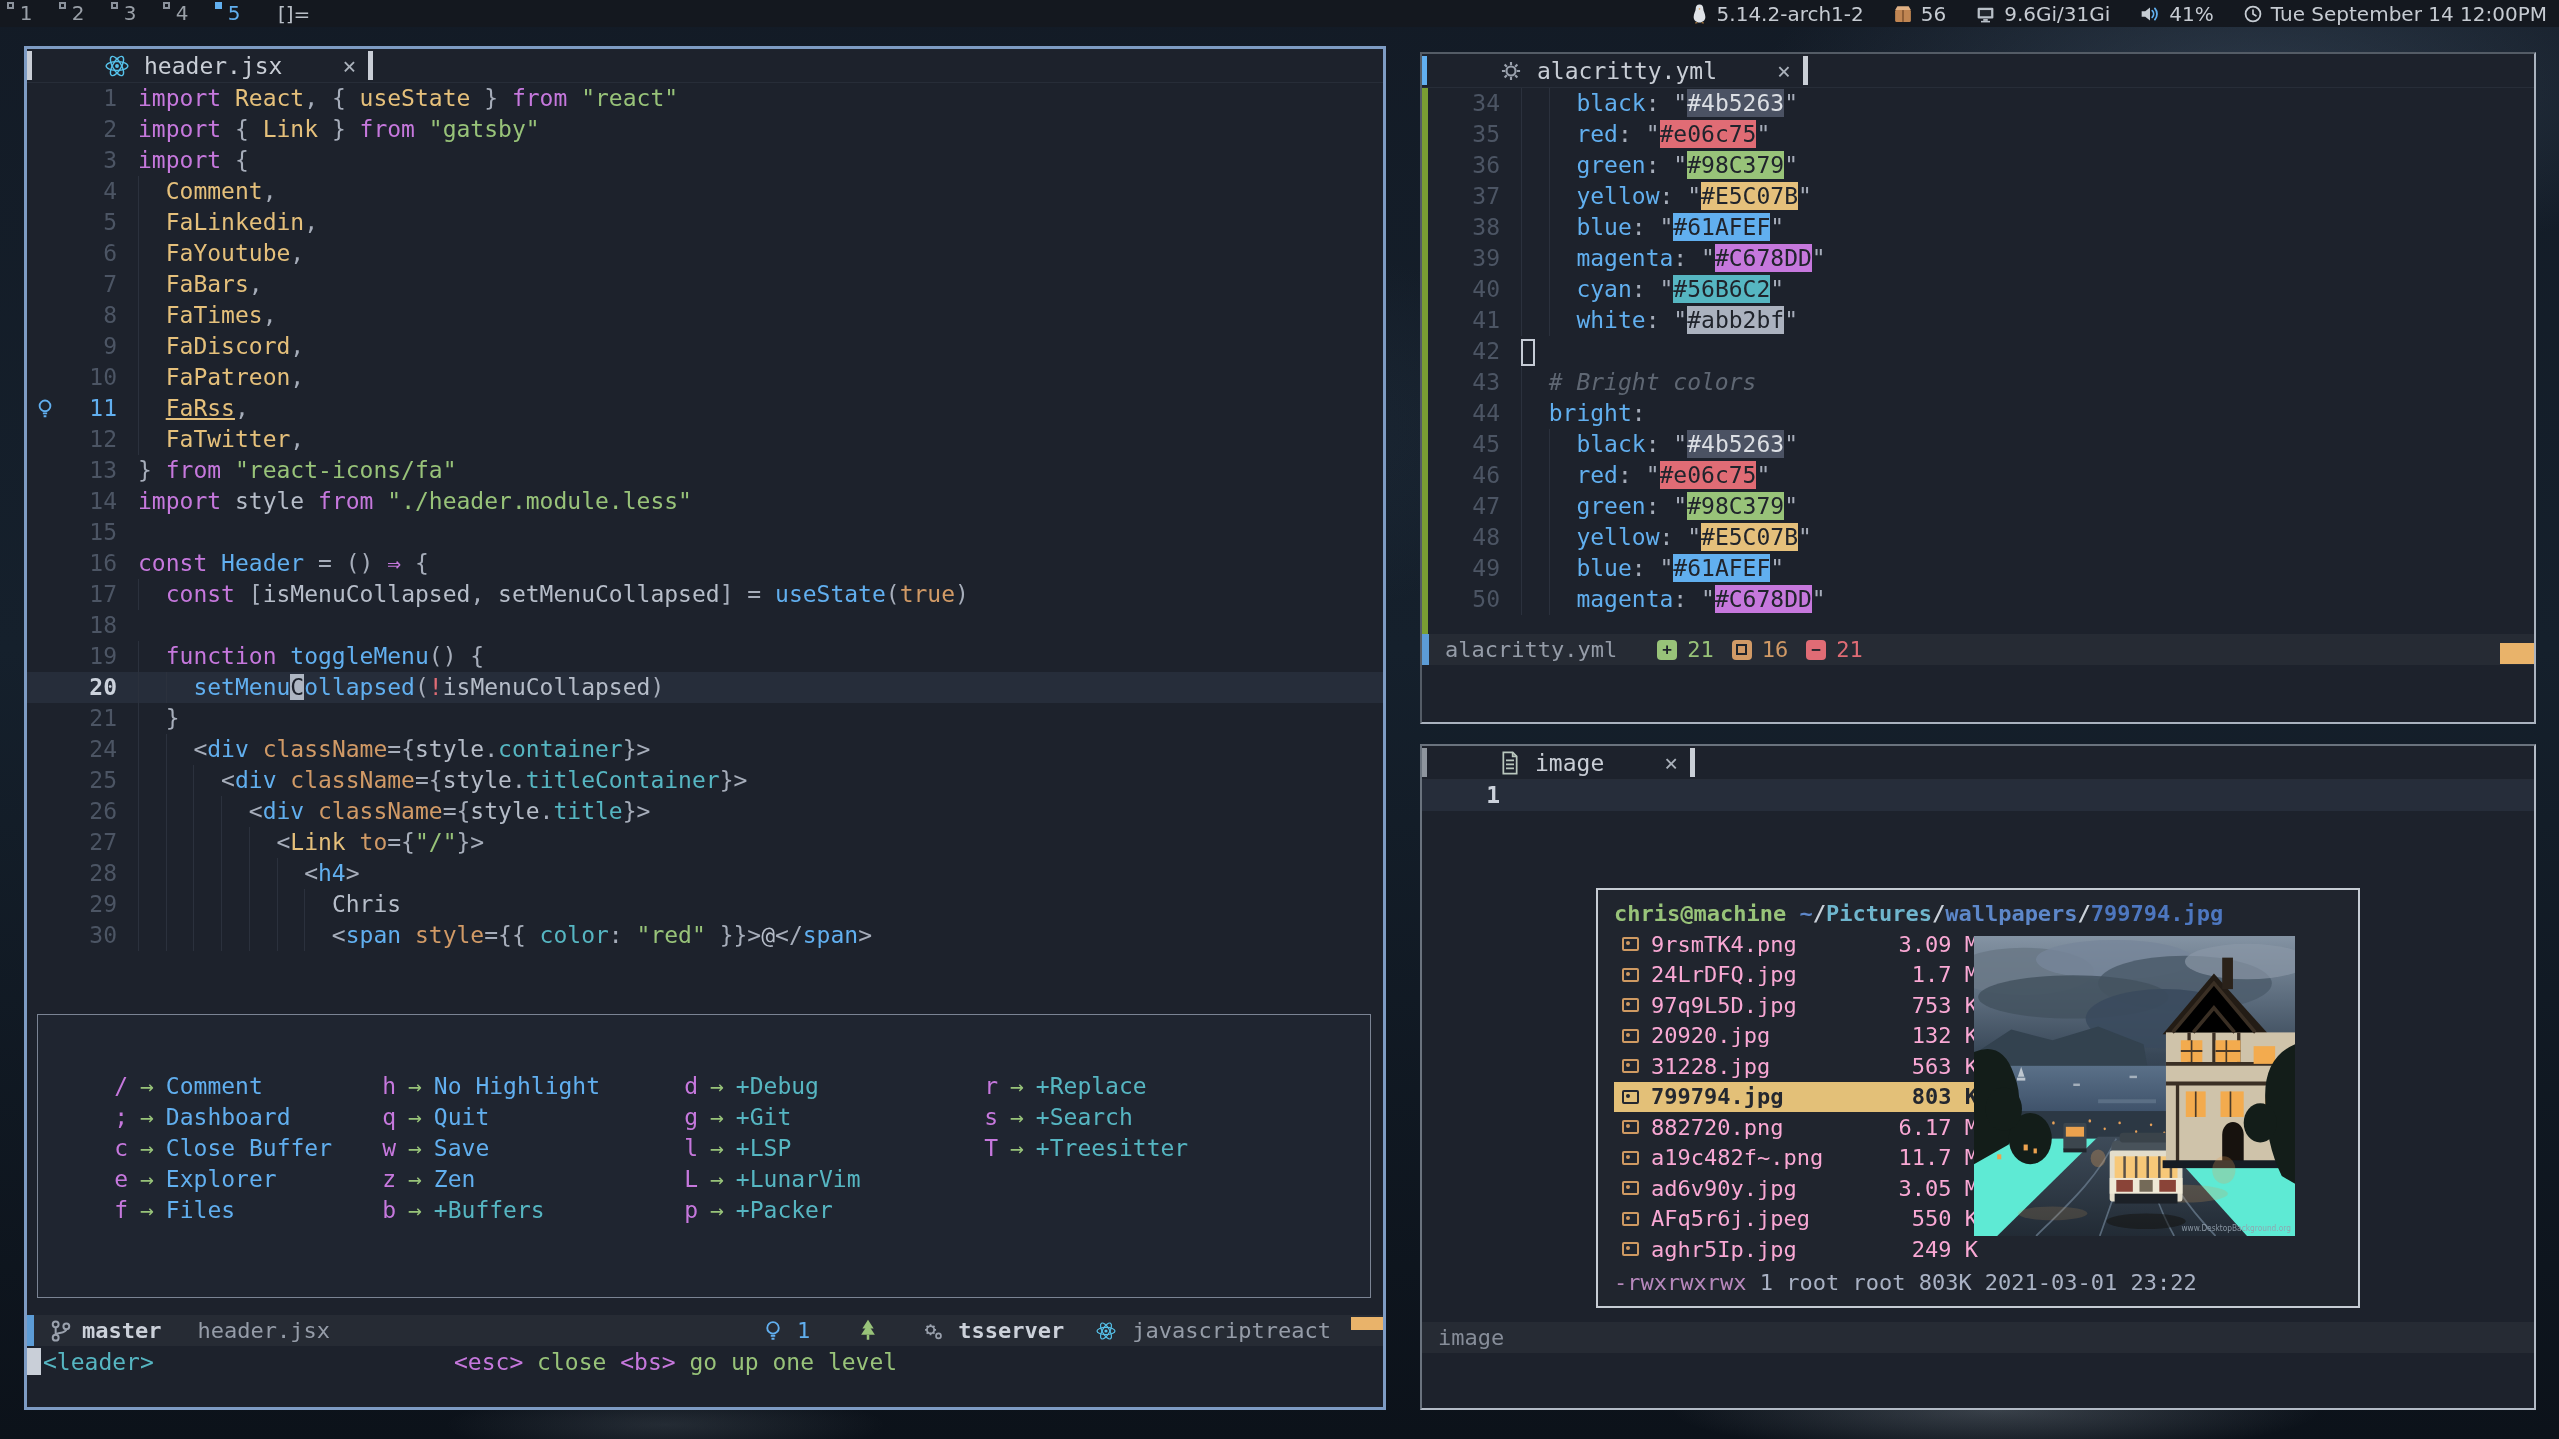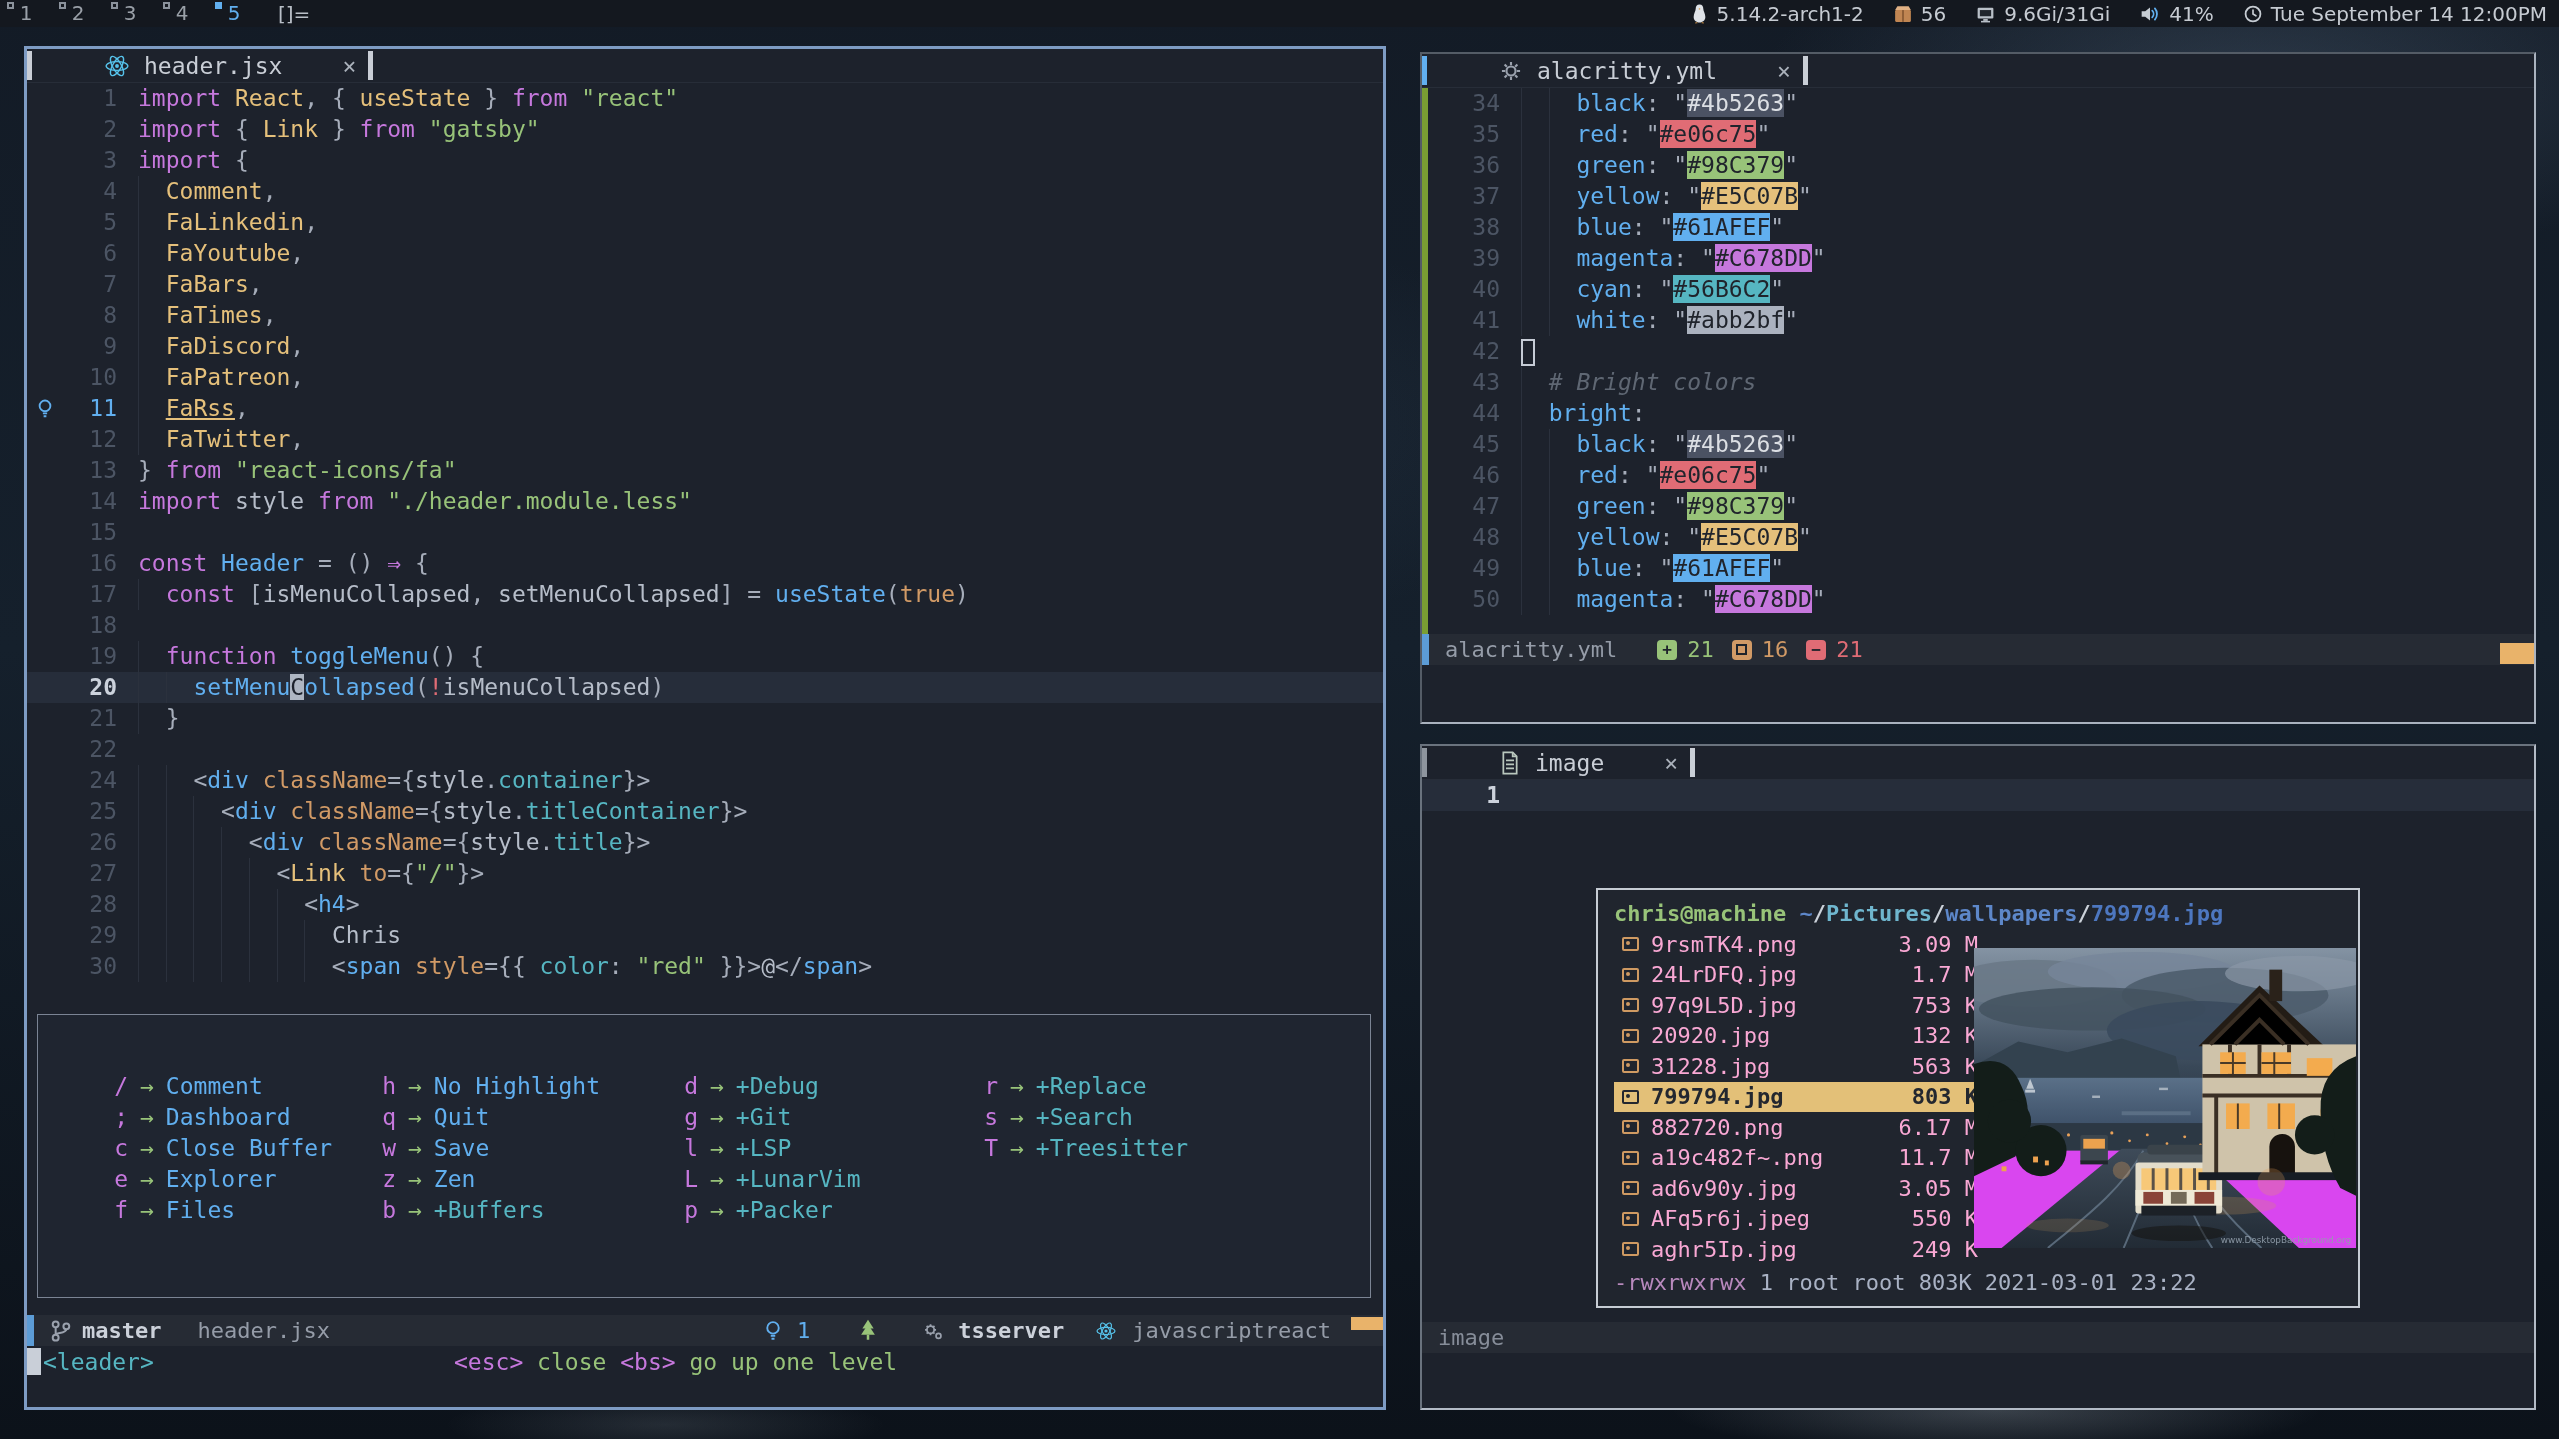--- a/index.html
+++ b/index.html
@@ -89,21 +89,21 @@
   .pathline .dir1{color:#6fb6ce;} .pathline .dir2{color:#5d87c9;} .pathline .file{color:#4d77c0;}
   .frow{width:372px;height:30.5px;display:flex;align-items:center;gap:12px;color:#f9a8d4;padding:0 8px;box-sizing:border-box;}
   .frow .fname{flex:1 1 auto;white-space:pre;}
   .frow .fsize{white-space:pre;}
   .frow.sel{background:#e3c078;color:#23272f;font-weight:bold;}
   .picicon{flex:none;width:17px;height:14px;border:2px solid #cf9a62;border-radius:2px;position:relative;box-sizing:border-box;}
   .picicon::after{content:"";position:absolute;left:2px;top:2px;width:4px;height:4px;background:#cf9a62;border-radius:50%;}
   .frow.sel .picicon{border-color:#23272f;} .frow.sel .picicon::after{background:#23272f;}
   .detail{height:31px;line-height:31px;white-space:pre;margin-top:2px;}
   .detail .perm{color:#b889bd;} .detail .meta{color:#a9b2c4;}
-  .thumb{position:absolute;left:376px;top:58px;width:382px;height:300px;background:#d946ef;}
+  .thumb{position:absolute;left:376px;top:46px;width:321px;height:300px;background:#5eead4;}
   .thumb svg{display:block;width:100%;height:100%;}
   #win-br .status{color:#868d99;padding-left:16px;}
 </style>
 </head>
 <body>
 
 <div class="topbar">
   <div id="ws-list" style="display:flex">
       <span class="ws"><i class="sq"></i>1</span>
       <span class="ws"><i class="sq"></i>2</span>
@@ -192,21 +192,20 @@
       <div class="crow"><div class="sc"></div><div class="ln">12</div><div class="code"><i class="gd" style="left: 0px;"></i><span class="sg p">  </span><span class="sg id">FaTwitter</span><span class="sg p">,</span></div></div>
       <div class="crow"><div class="sc"></div><div class="ln">13</div><div class="code"><span class="sg p">} </span><span class="sg kw">from </span><span class="sg str">"react-icons/fa"</span></div></div>
       <div class="crow"><div class="sc"></div><div class="ln">14</div><div class="code"><span class="sg kw">import </span><span class="sg txt">style </span><span class="sg kw">from </span><span class="sg str">"./header.module.less"</span></div></div>
       <div class="crow"><div class="sc"></div><div class="ln">15</div><div class="code"></div></div>
       <div class="crow"><div class="sc"></div><div class="ln">16</div><div class="code"><span class="sg kw">const </span><span class="sg fn">Header</span><span class="sg p"> = () </span><span class="sg kw">⇒</span><span class="sg p"> {</span></div></div>
       <div class="crow"><div class="sc"></div><div class="ln">17</div><div class="code"><i class="gd" style="left: 0px;"></i><span class="sg p">  </span><span class="sg kw">const </span><span class="sg p">[</span><span class="sg txt">isMenuCollapsed</span><span class="sg p">, </span><span class="sg txt">setMenuCollapsed</span><span class="sg p">] = </span><span class="sg fn">useState</span><span class="sg p">(</span><span class="sg bool">true</span><span class="sg p">)</span></div></div>
       <div class="crow"><div class="sc"></div><div class="ln">18</div><div class="code"></div></div>
       <div class="crow"><div class="sc"></div><div class="ln">19</div><div class="code"><i class="gd" style="left: 0px;"></i><span class="sg p">  </span><span class="sg kw">function </span><span class="sg fn">toggleMenu</span><span class="sg p">() {</span></div></div>
       <div class="crow hl"><div class="sc"></div><div class="ln cur">20</div><div class="code"><i class="gd" style="left: 0px;"></i><i class="gd" style="left: 27.7px;"></i><span class="sg p">    </span><span class="sg fn">setMenu</span><span class="sg cur">C</span><span class="sg fn">ollapsed</span><span class="sg p">(</span><span class="sg err">!</span><span class="sg txt">isMenuCollapsed</span><span class="sg p">)</span></div></div>
       <div class="crow"><div class="sc"></div><div class="ln">21</div><div class="code"><i class="gd" style="left: 0px;"></i><span class="sg p">  }</span></div></div>
-      <div class="crow"><div class="sc"></div><div class="ln">22</div><div class="code"></div></div>
       <div class="crow"><div class="sc"></div><div class="ln">24</div><div class="code"><i class="gd" style="left: 0px;"></i><i class="gd" style="left: 27.7px;"></i><span class="sg p">    &lt;</span><span class="sg tag">div</span><span class="sg attr"> className</span><span class="sg p">={</span><span class="sg txt">style</span><span class="sg p">.</span><span class="sg prop">container</span><span class="sg p">}&gt;</span></div></div>
       <div class="crow"><div class="sc"></div><div class="ln">25</div><div class="code"><i class="gd" style="left: 0px;"></i><i class="gd" style="left: 27.7px;"></i><i class="gd" style="left: 55.4px;"></i><span class="sg p">      &lt;</span><span class="sg tag">div</span><span class="sg attr"> className</span><span class="sg p">={</span><span class="sg txt">style</span><span class="sg p">.</span><span class="sg prop">titleContainer</span><span class="sg p">}&gt;</span></div></div>
       <div class="crow"><div class="sc"></div><div class="ln">26</div><div class="code"><i class="gd" style="left: 0px;"></i><i class="gd" style="left: 27.7px;"></i><i class="gd" style="left: 55.4px;"></i><i class="gd" style="left: 83.1px;"></i><span class="sg p">        &lt;</span><span class="sg tag">div</span><span class="sg attr"> className</span><span class="sg p">={</span><span class="sg txt">style</span><span class="sg p">.</span><span class="sg prop">title</span><span class="sg p">}&gt;</span></div></div>
       <div class="crow"><div class="sc"></div><div class="ln">27</div><div class="code"><i class="gd" style="left: 0px;"></i><i class="gd" style="left: 27.7px;"></i><i class="gd" style="left: 55.4px;"></i><i class="gd" style="left: 83.1px;"></i><i class="gd" style="left: 110.8px;"></i><span class="sg p">          &lt;</span><span class="sg id">Link</span><span class="sg attr"> to</span><span class="sg p">={</span><span class="sg str">"/"</span><span class="sg p">}&gt;</span></div></div>
       <div class="crow"><div class="sc"></div><div class="ln">28</div><div class="code"><i class="gd" style="left: 0px;"></i><i class="gd" style="left: 27.7px;"></i><i class="gd" style="left: 55.4px;"></i><i class="gd" style="left: 83.1px;"></i><i class="gd" style="left: 110.8px;"></i><i class="gd" style="left: 138.5px;"></i><span class="sg p">            &lt;</span><span class="sg tag">h4</span><span class="sg p">&gt;</span></div></div>
       <div class="crow"><div class="sc"></div><div class="ln">29</div><div class="code"><i class="gd" style="left: 0px;"></i><i class="gd" style="left: 27.7px;"></i><i class="gd" style="left: 55.4px;"></i><i class="gd" style="left: 83.1px;"></i><i class="gd" style="left: 110.8px;"></i><i class="gd" style="left: 138.5px;"></i><i class="gd" style="left: 166.2px;"></i><span class="sg p">              </span><span class="sg txt">Chris</span></div></div>
       <div class="crow"><div class="sc"></div><div class="ln">30</div><div class="code"><i class="gd" style="left: 0px;"></i><i class="gd" style="left: 27.7px;"></i><i class="gd" style="left: 55.4px;"></i><i class="gd" style="left: 83.1px;"></i><i class="gd" style="left: 110.8px;"></i><i class="gd" style="left: 138.5px;"></i><i class="gd" style="left: 166.2px;"></i><span class="sg p">              &lt;</span><span class="sg tag">span</span><span class="sg attr"> style</span><span class="sg p">={{ </span><span class="sg prop">color</span><span class="sg p">: </span><span class="sg str">"red"</span><span class="sg p"> }}&gt;</span><span class="sg txt">@</span><span class="sg p">&lt;/</span><span class="sg tag">span</span><span class="sg p">&gt;</span></div></div>
     </div>
   <div class="whichkey" id="whichkey">
       <div class="wkcol">

